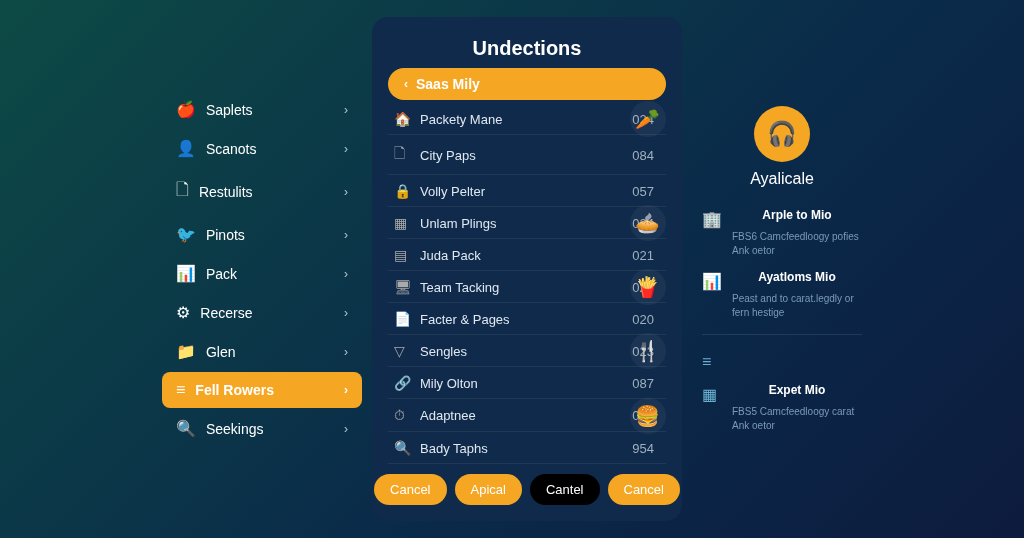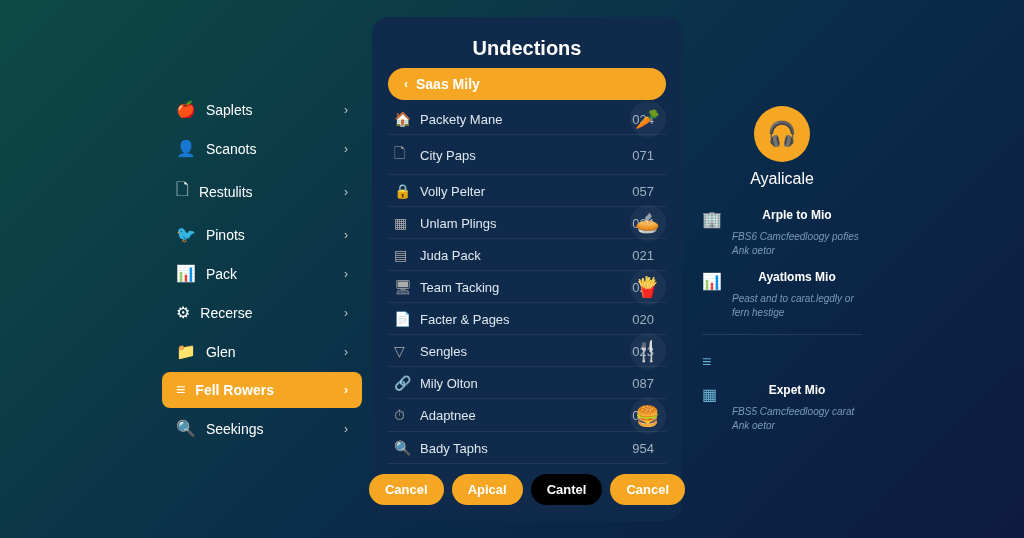--- a/index.html
+++ b/index.html
@@ -114,21 +114,21 @@
       gap: 8px;
       justify-content: center;
       margin-top: 6px;
     }
     .btn {
       padding: 8px 16px;
       border-radius: 20px;
       border: none;
       cursor: pointer;
       font-size: 13px;
-      font-weight: 700;
+      font-weight: 400;
       color: #fff;
     }
     .btn-yellow { background: #f5a623; }
     .btn-dark { background: #000000; }
 
     
     .right-panel {
       width: 190px;
       padding: 10px 10px 10px 20px;
       display: flex;
@@ -185,21 +185,20 @@
       color: #fff;
       font-size: 12px;
       font-weight: 700;
       text-align: center;
     }
     .right-panel-item-desc {
       color: #7a9ab8;
       font-size: 10px;
       line-height: 1.4;
       margin-top: 8px;
-      font-style: italic;
     }
     .right-panel-section2 {
       width: 100%;
       display: flex;
       flex-direction: column;
       gap: 12px;
     }
   </style>
 </head>
 <body>
@@ -279,21 +278,21 @@
   <div class="list-container" id="list-container">
   <div class="list-item">
     <span class="list-item-icon">🏠</span>
     <span class="list-item-name">Packety Mane</span>
     <span class="list-item-count">024</span>
     <span class="list-item-thumb">🥕</span>
   </div>
       <div class="list-item">
     <span class="list-item-icon">🗋</span>
     <span class="list-item-name">City Paps</span>
-    <span class="list-item-count">071</span>
+    <span class="list-item-count">084</span>
 
   </div>
       <div class="list-item">
     <span class="list-item-icon">🔒</span>
     <span class="list-item-name">Volly Pelter</span>
     <span class="list-item-count">057</span>
 
   </div>
       <div class="list-item">
     <span class="list-item-icon">▦</span>

